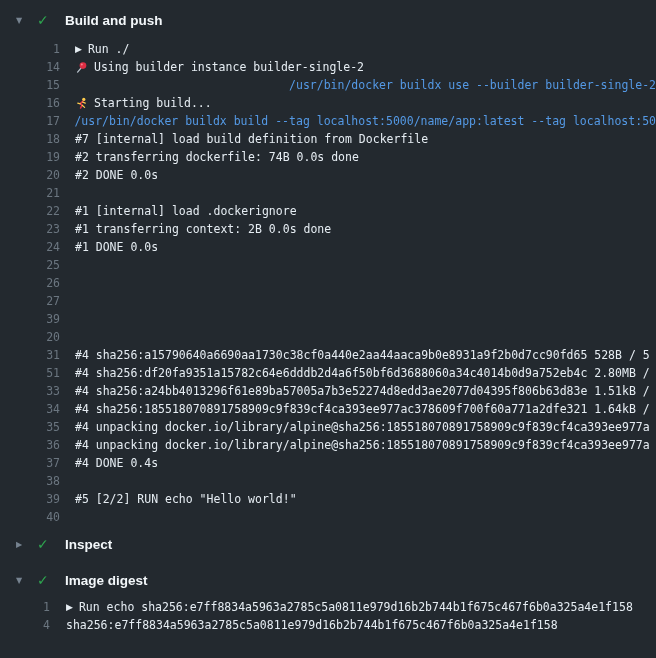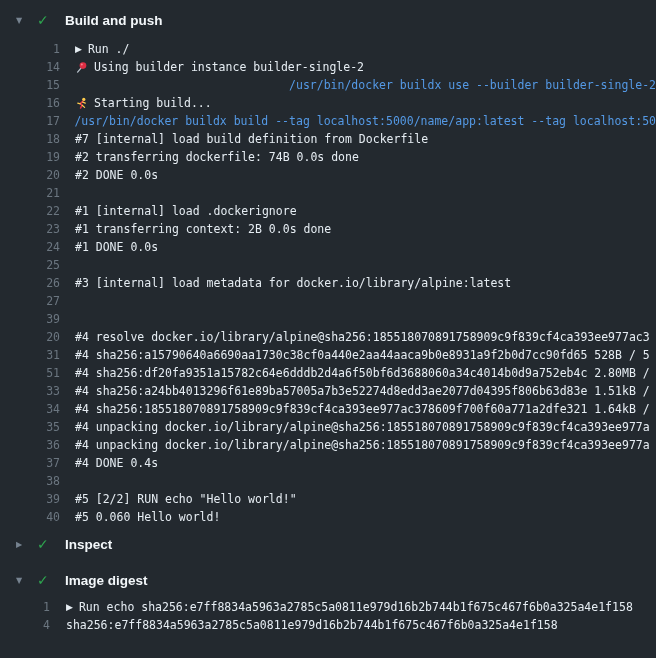--- a/index.html
+++ b/index.html
@@ -74,34 +74,34 @@
               </svg></span><span class="txt">Starting build...</span></span></div>
         <div class="log-line"><a class="ln">17</a><span class="lt command"><span class="txt">/usr/bin/docker buildx build --tag localhost:5000/name/app:latest --tag localhost:50</span></span></div>
         <div class="log-line"><a class="ln">18</a><span class="lt"><span class="txt">#7 [internal] load build definition from Dockerfile</span></span></div>
         <div class="log-line"><a class="ln">19</a><span class="lt"><span class="txt">#2 transferring dockerfile: 74B 0.0s done</span></span></div>
         <div class="log-line"><a class="ln">20</a><span class="lt"><span class="txt">#2 DONE 0.0s</span></span></div>
         <div class="log-line"><a class="ln">21</a><span class="lt"><span class="txt"></span></span></div>
         <div class="log-line"><a class="ln">22</a><span class="lt"><span class="txt">#1 [internal] load .dockerignore</span></span></div>
         <div class="log-line"><a class="ln">23</a><span class="lt"><span class="txt">#1 transferring context: 2B 0.0s done</span></span></div>
         <div class="log-line"><a class="ln">24</a><span class="lt"><span class="txt">#1 DONE 0.0s</span></span></div>
         <div class="log-line"><a class="ln">25</a><span class="lt"><span class="txt"></span></span></div>
-        <div class="log-line"><a class="ln">26</a><span class="lt"><span class="txt">#3 [internal] load metadata for docker.io/library/alpine:latest</span></span></div>
+        <div class="log-line"><a class="ln">26</a></div>
         <div class="log-line"><a class="ln">27</a></div>
         <div class="log-line"><a class="ln">39</a><span class="lt"><span class="txt"></span></span></div>
-        <div class="log-line"><a class="ln">20</a><span class="lt"><span class="txt">#4 resolve docker.io/library/alpine@sha256:185518070891758909c9f839cf4ca393ee977ac3</span></span></div>
+        <div class="log-line"><a class="ln">20</a></div>
         <div class="log-line"><a class="ln">31</a><span class="lt"><span class="txt">#4 sha256:a15790640a6690aa1730c38cf0a440e2aa44aaca9b0e8931a9f2b0d7cc90fd65 528B / 5</span></span></div>
         <div class="log-line"><a class="ln">51</a><span class="lt"><span class="txt">#4 sha256:df20fa9351a15782c64e6dddb2d4a6f50bf6d3688060a34c4014b0d9a752eb4c 2.80MB /</span></span></div>
         <div class="log-line"><a class="ln">33</a><span class="lt"><span class="txt">#4 sha256:a24bb4013296f61e89ba57005a7b3e52274d8edd3ae2077d04395f806b63d83e 1.51kB /</span></span></div>
         <div class="log-line"><a class="ln">34</a><span class="lt"><span class="txt">#4 sha256:185518070891758909c9f839cf4ca393ee977ac378609f700f60a771a2dfe321 1.64kB /</span></span></div>
         <div class="log-line"><a class="ln">35</a><span class="lt"><span class="txt">#4 unpacking docker.io/library/alpine@sha256:185518070891758909c9f839cf4ca393ee977a</span></span></div>
         <div class="log-line"><a class="ln">36</a><span class="lt"><span class="txt">#4 unpacking docker.io/library/alpine@sha256:185518070891758909c9f839cf4ca393ee977a</span></span></div>
         <div class="log-line"><a class="ln">37</a><span class="lt"><span class="txt">#4 DONE 0.4s</span></span></div>
         <div class="log-line"><a class="ln">38</a><span class="lt"><span class="txt"></span></span></div>
         <div class="log-line"><a class="ln">39</a><span class="lt"><span class="txt">#5 [2/2] RUN echo "Hello world!"</span></span></div>
-        <div class="log-line"><a class="ln">40</a><span class="lt"><span class="txt">#5 0.060 Hello world!</span></span></div>
+        <div class="log-line"><a class="ln">40</a></div>
       </div>
       <div class="section-header h36">
         <span class="chev">▶</span>
         <span class="check">✓</span>
         <span class="sec-label">Inspect</span>
       </div>
       <div class="section-header h36">
         <span class="chev">▼</span>
         <span class="check">✓</span>
         <span class="sec-label">Image digest</span>

